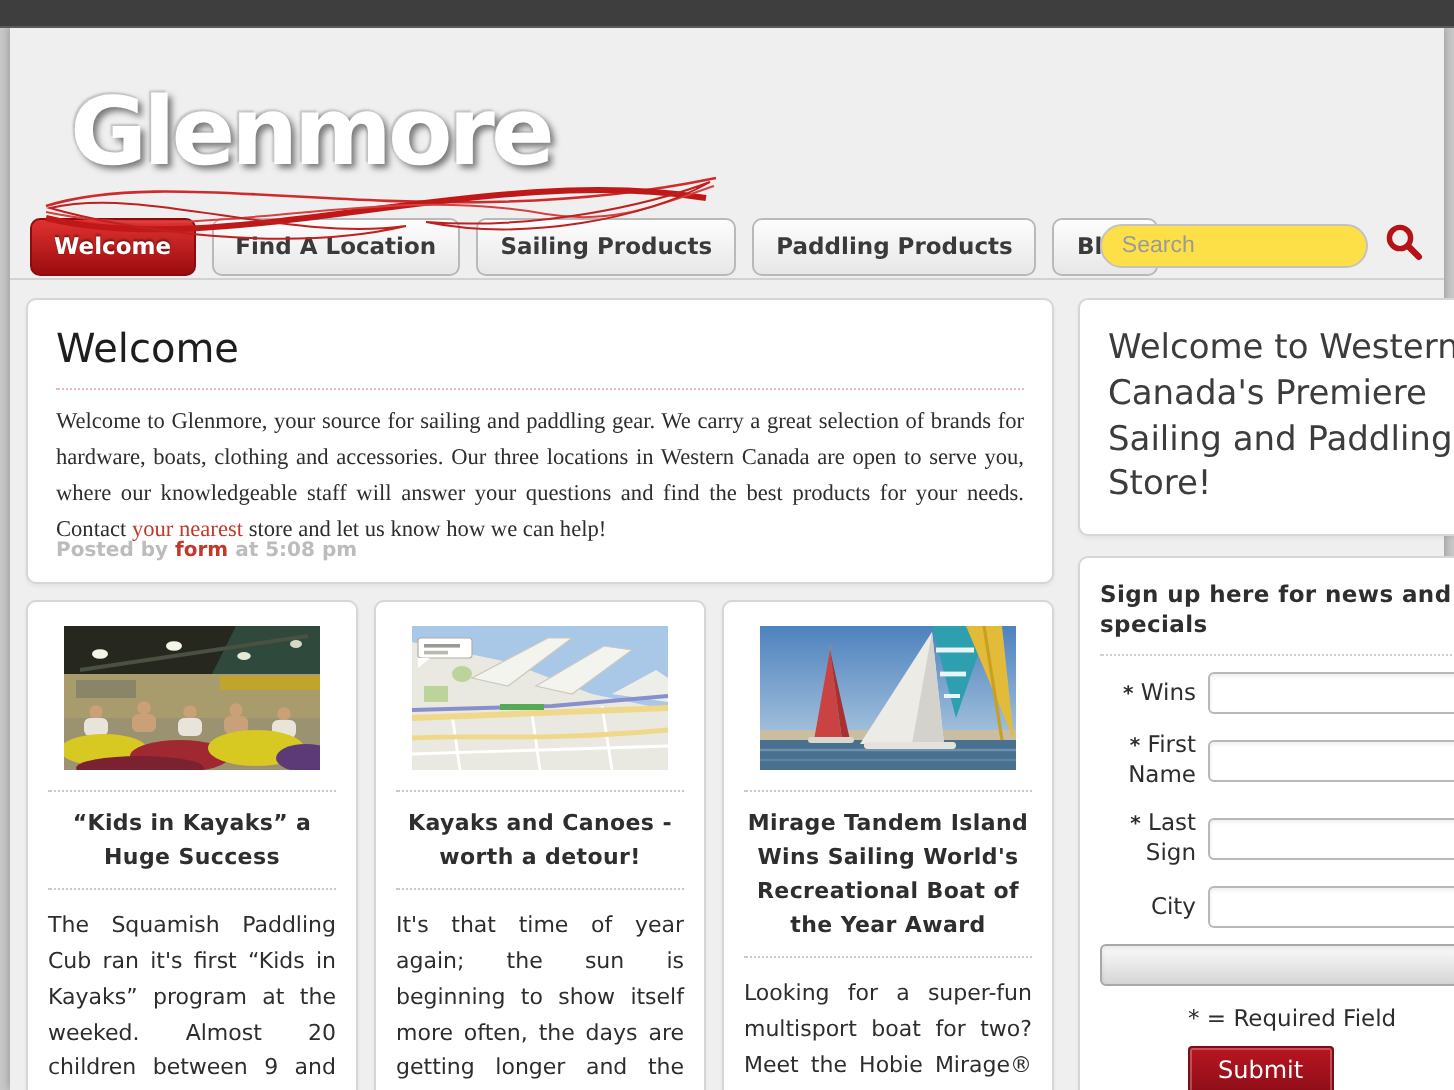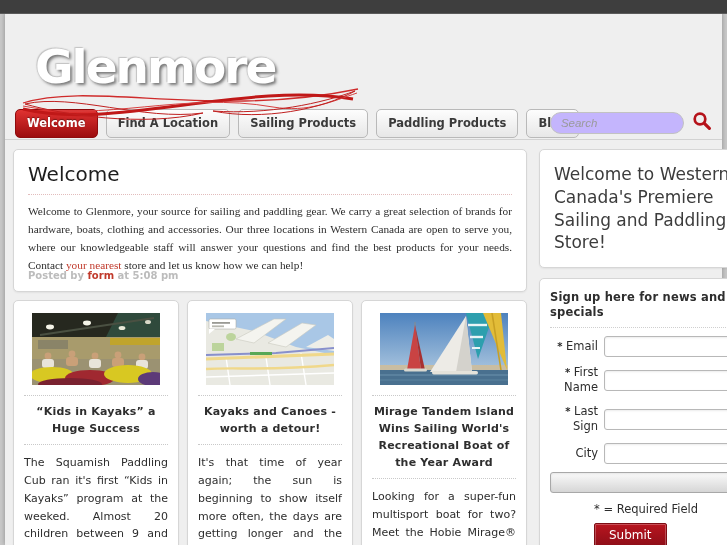--- a/index.html
+++ b/index.html
@@ -32,23 +32,22 @@
     border:1px solid #b9b9b9;border-radius:5px;
     cursor:pointer;vertical-align:top;
   }
   .tab.active{
     background:linear-gradient(#e03231,#9c0c0e);
     border-color:#8e0b0d;color:#fff;text-shadow:0 -1px 1px rgba(0,0,0,.4);
   }
   .search-wrap{position:absolute;right:10px;top:2px;height:24px;}
   .search{
     width:112px;height:18px;border:1px solid #c2c2c2;border-radius:11px;
-    padding:1px 10px;font-size:11.5px;color:#555;background:#c4b5fd;outline:none;
+    padding:1px 10px;font-size:11.5px;color:#555;background:#fde047;outline:none;
     vertical-align:middle;
-    font-style:italic;
   }
   .search::placeholder{color:#9a9a9a;}
   .search-btn{display:inline-block;vertical-align:middle;margin-left:3px;cursor:pointer;}
 
   
   .content{display:flex;padding:9px 8px 0 8px;gap:12px;}
   .main-col{width:514px;flex:0 0 514px;}
   .sidebar{flex:1;}
 
   .card{
@@ -269,21 +268,21 @@
     <aside class="sidebar">
 
       <section class="card sb-card banner">
         <div>Welcome to Western Canada's Premiere Sailing and Paddling Store!</div>
       </section>
 
       <section class="card sb-card signup">
         <h4 class="sb-title">Sign up here for news and specials</h4>
 
         <div class="frow">
-          <label class="flabel"><span class="star">*</span> <span>Email</span></label>
+          <label class="flabel"><span class="star">*</span> <span>Wins</span></label>
           <input type="text" class="finput" style="">
         </div>
 
         <div class="frow">
           <label class="flabel"><span class="star">*</span> <span>First Name</span></label>
           <input type="text" class="finput" style="">
         </div>
 
         <div class="frow">
           <label class="flabel"><span class="star">*</span> <span>Last Sign</span></label>

